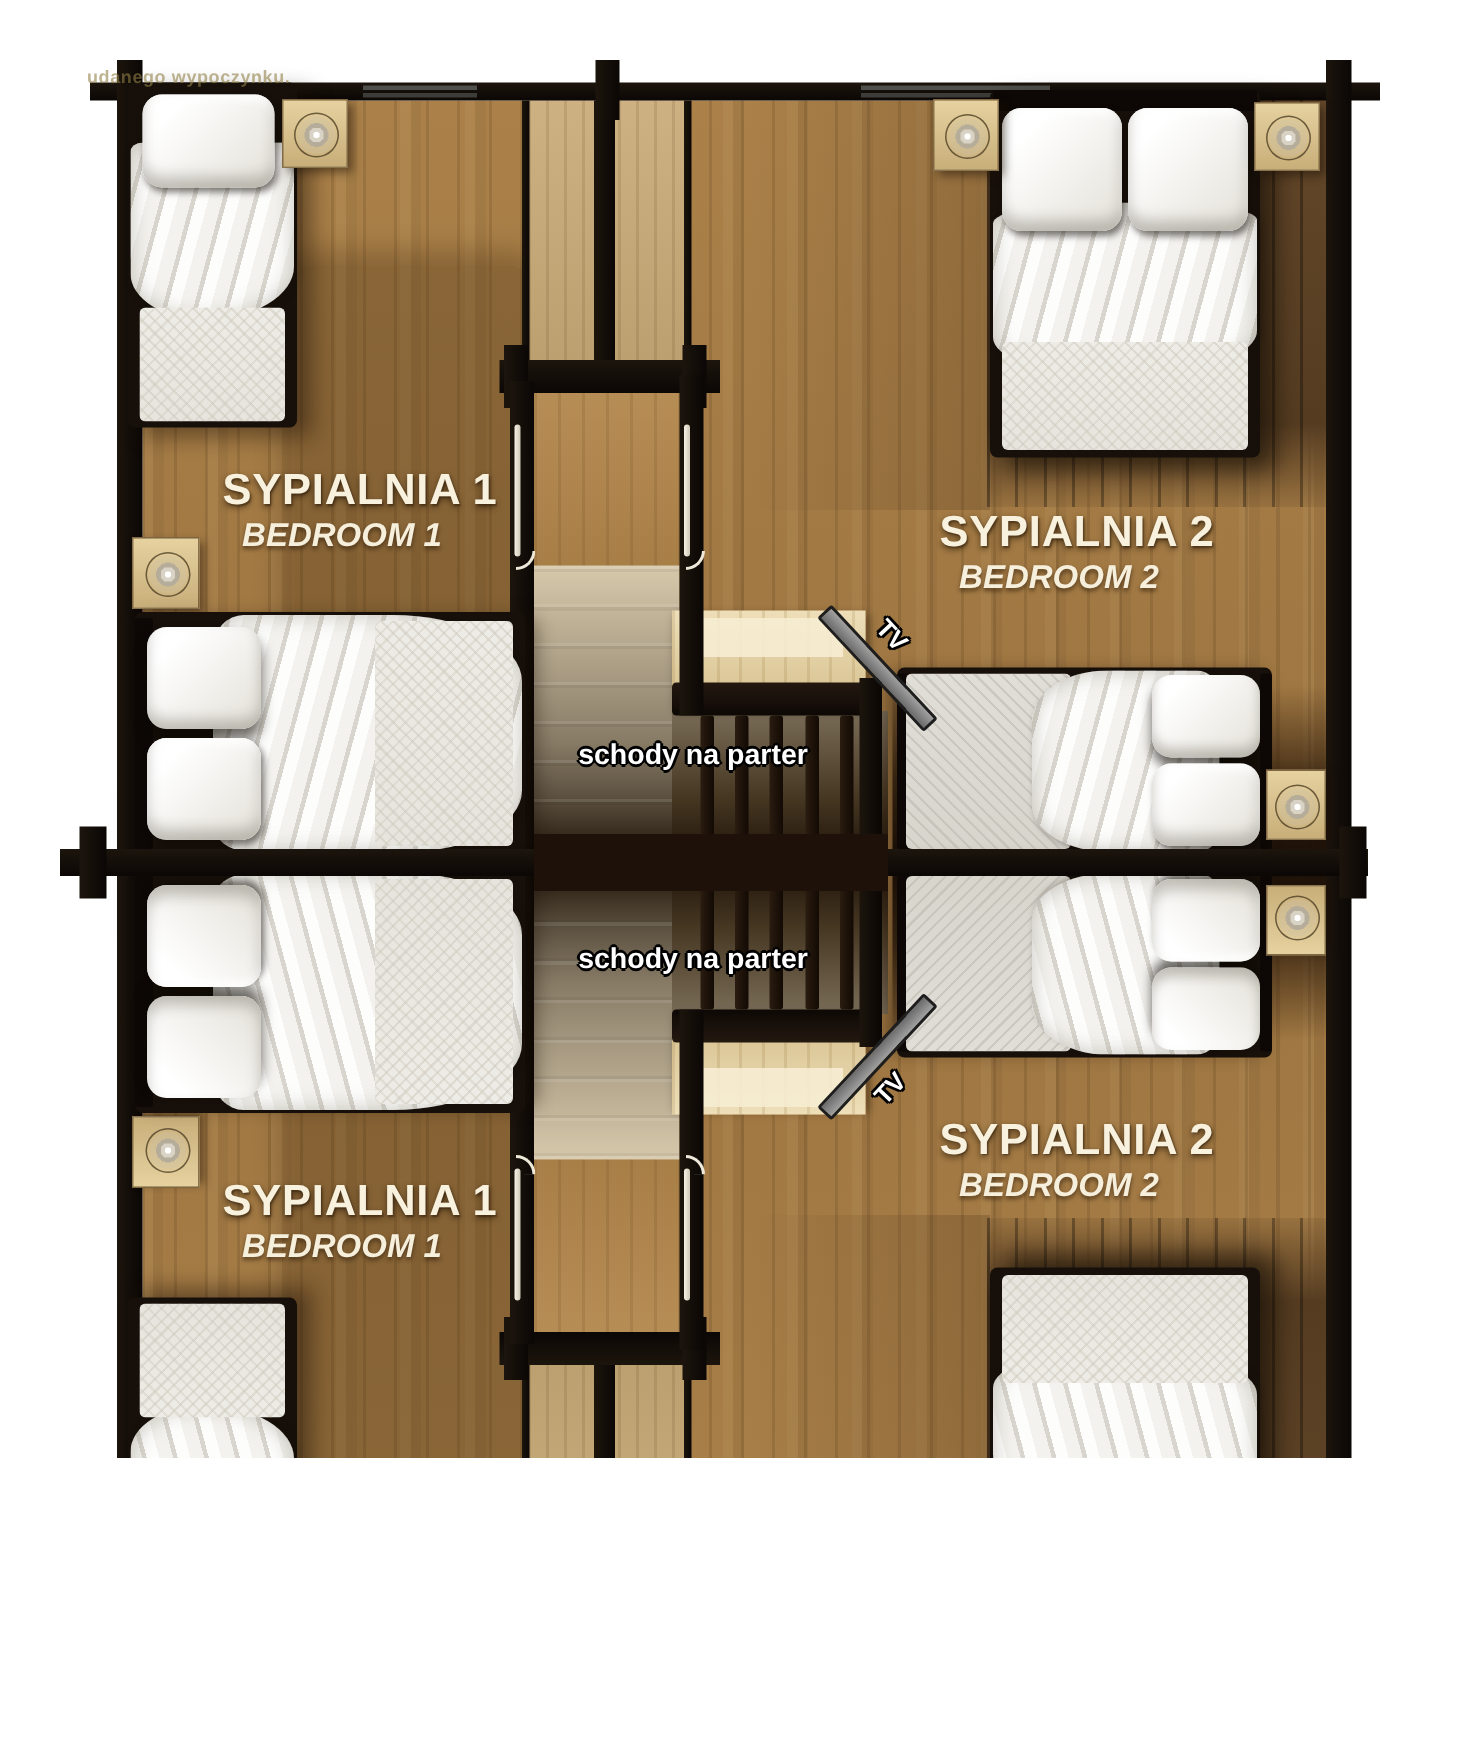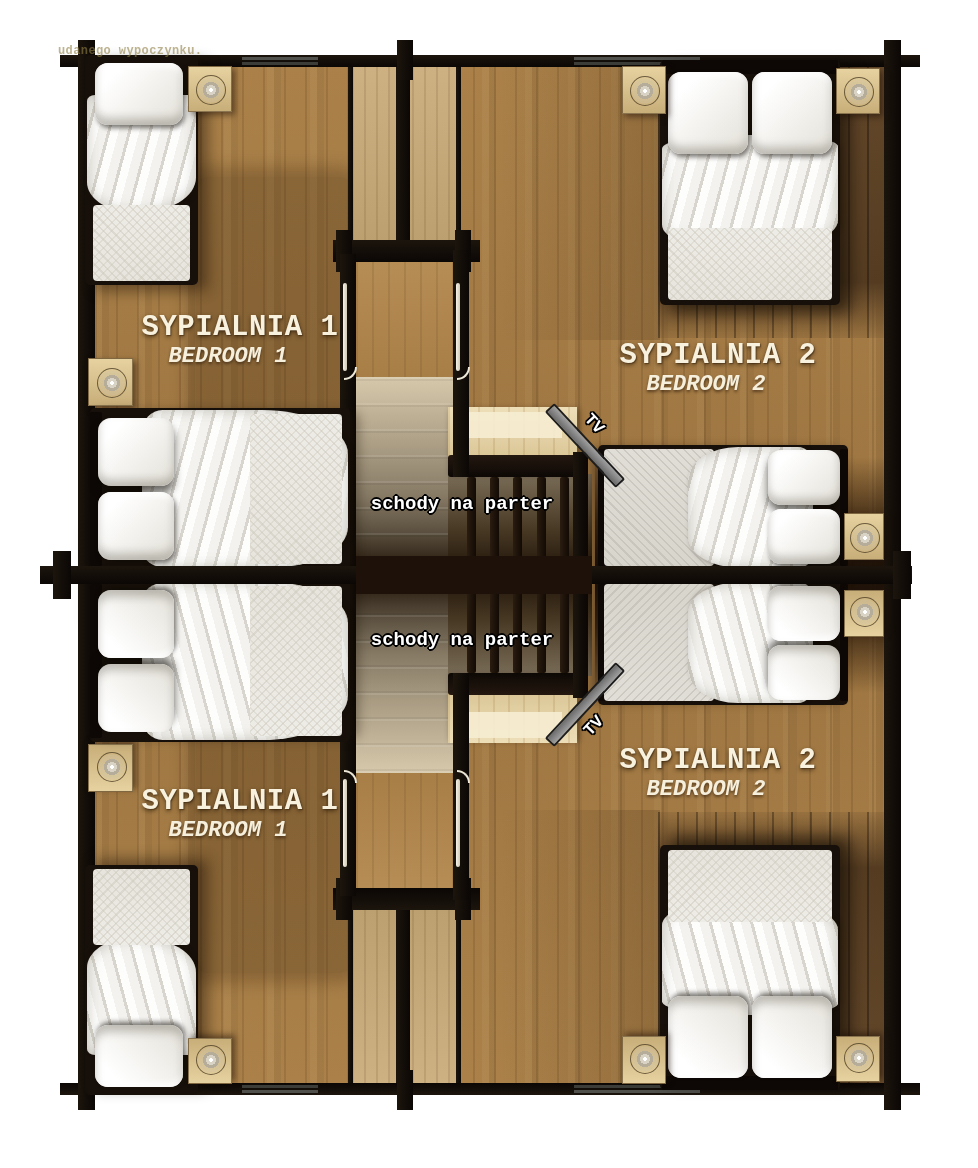--- a/index.html
+++ b/index.html
@@ -1,17 +1,17 @@
 <!DOCTYPE html>
 <html><head>
 <meta charset="utf-8">
 <style>
   html,body { margin:0; padding:0; background:#fff; }
-  .canvas { position:relative; width:978px; height:1168px; background:#ffffff; overflow:hidden;
-            font-family:Liberation Mono, monospace; }
+  .canvas { position:relative; width:978px; height:972px; background:#ffffff; overflow:hidden;
+            font-family:Liberation Sans, sans-serif; }
   .abs { position:absolute; }
 
   
   .wall { position:absolute; background:linear-gradient(180deg,#1c150d,#0b0705); }
   .wallv { position:absolute; background:linear-gradient(90deg,#1c150d,#0b0705); }
   .win { position:absolute; height:8px; border-top:3px solid #50504c; border-bottom:3px solid #3c3c38; box-sizing:border-box; }
 
   
   .floor { position:absolute;
     background-image:

